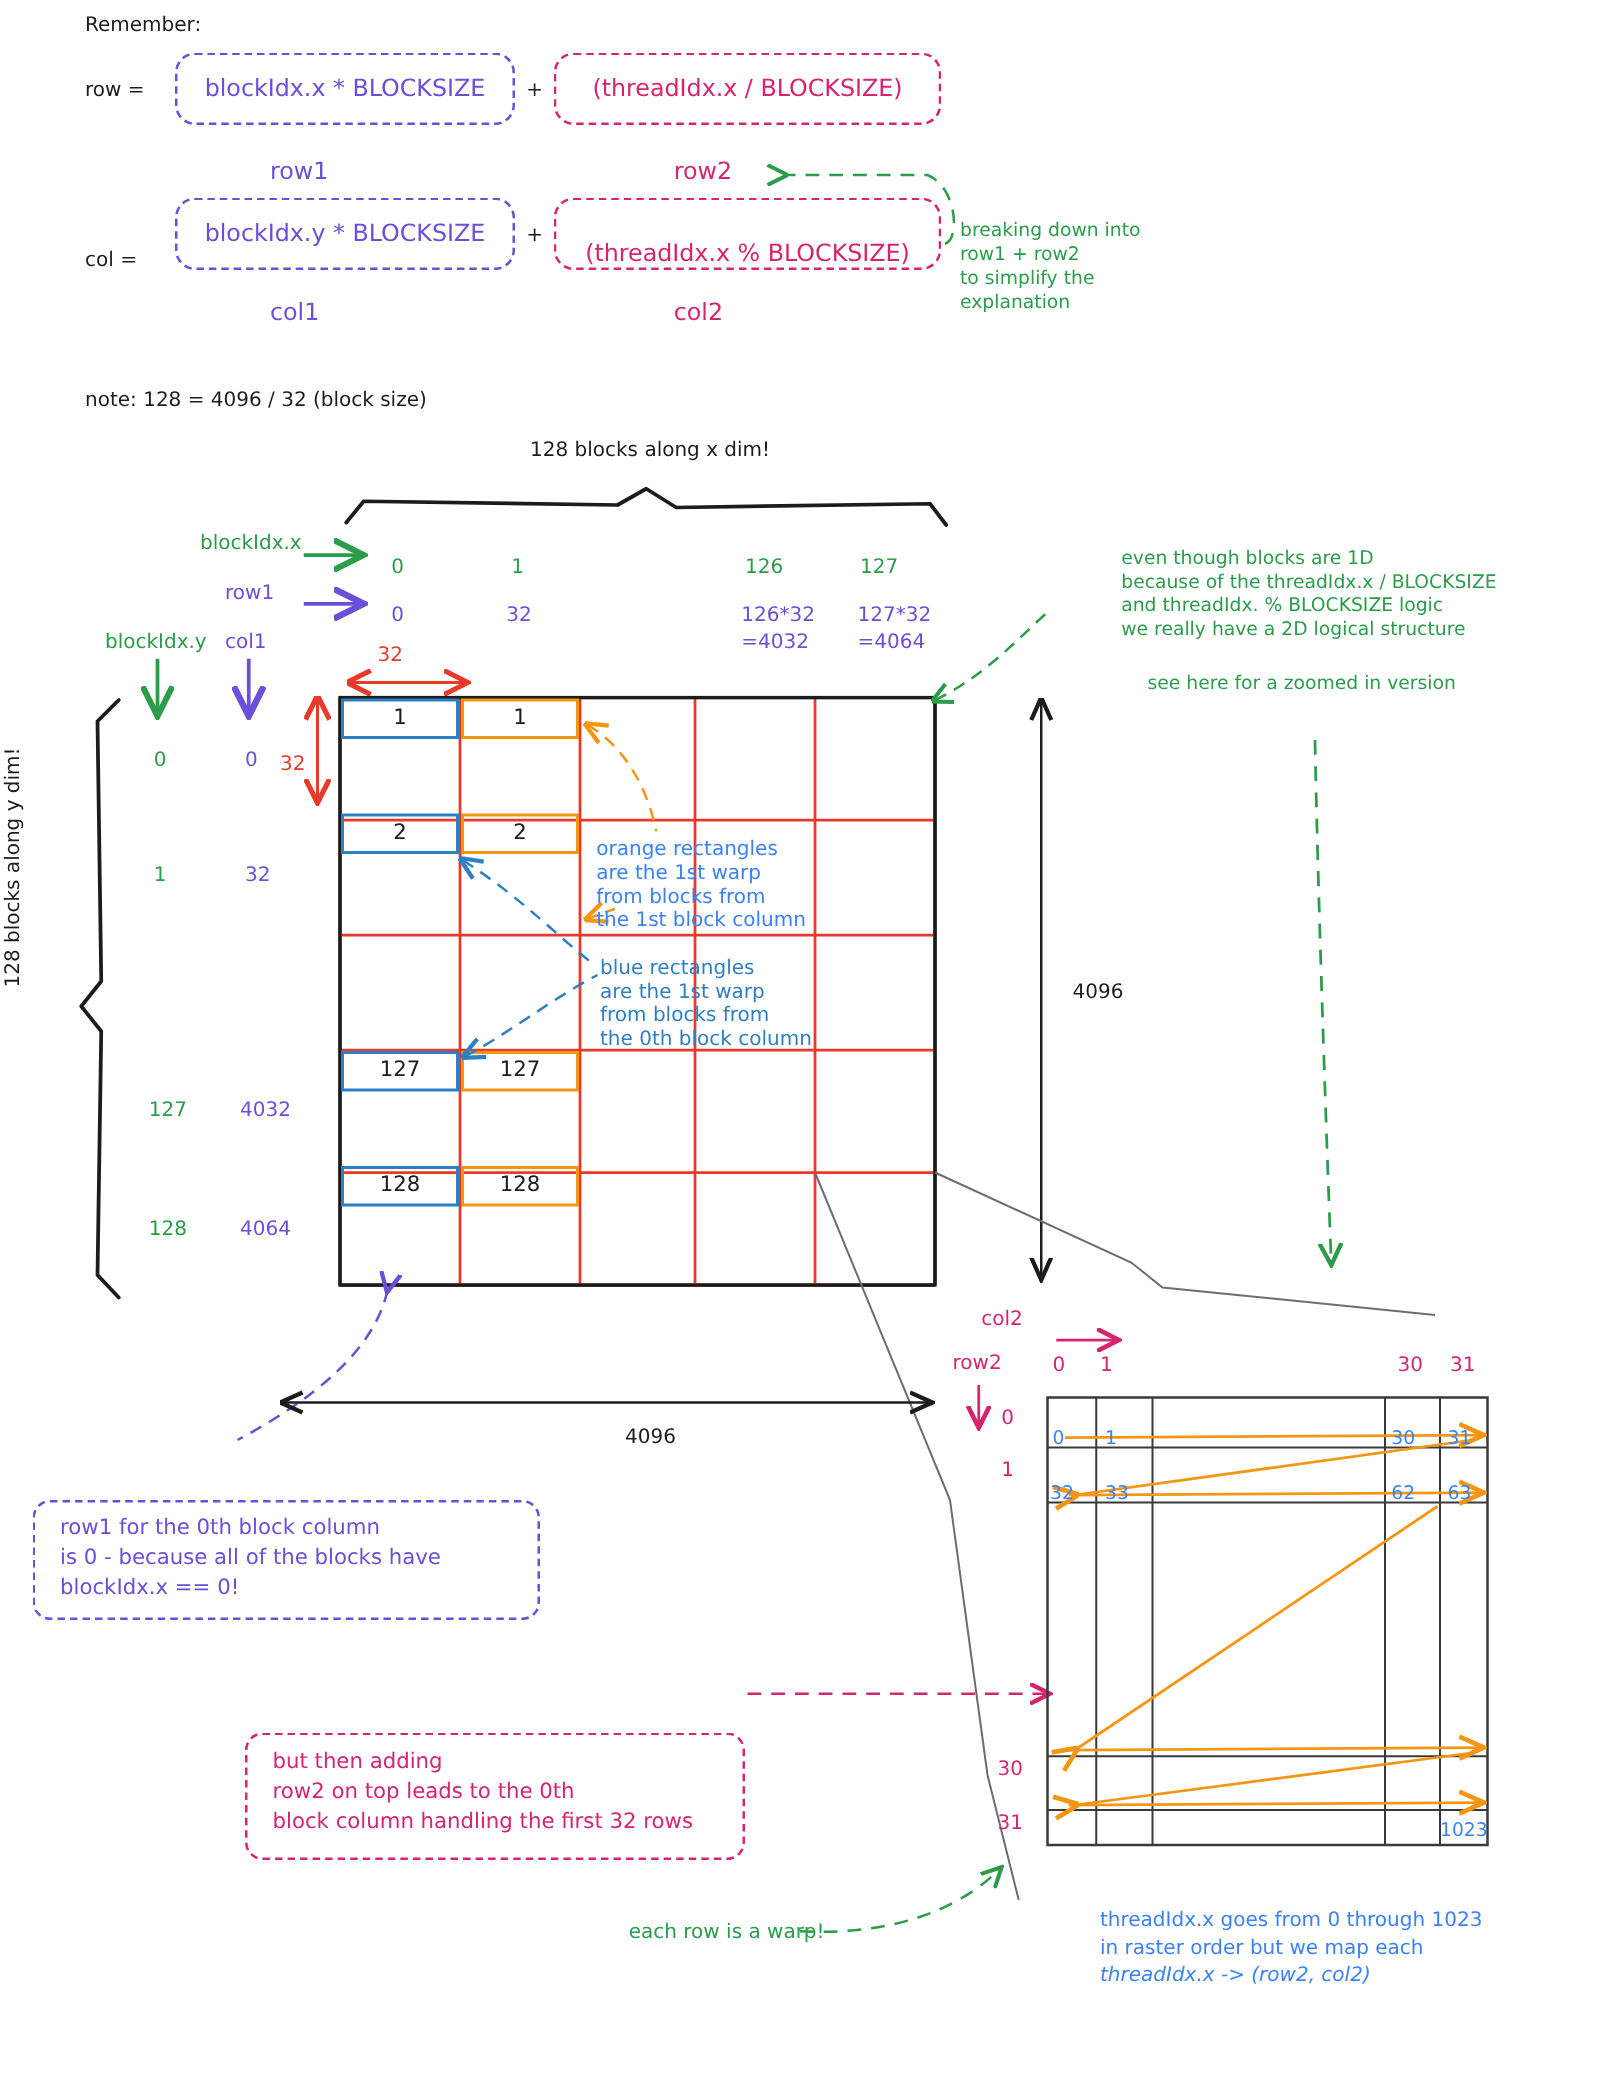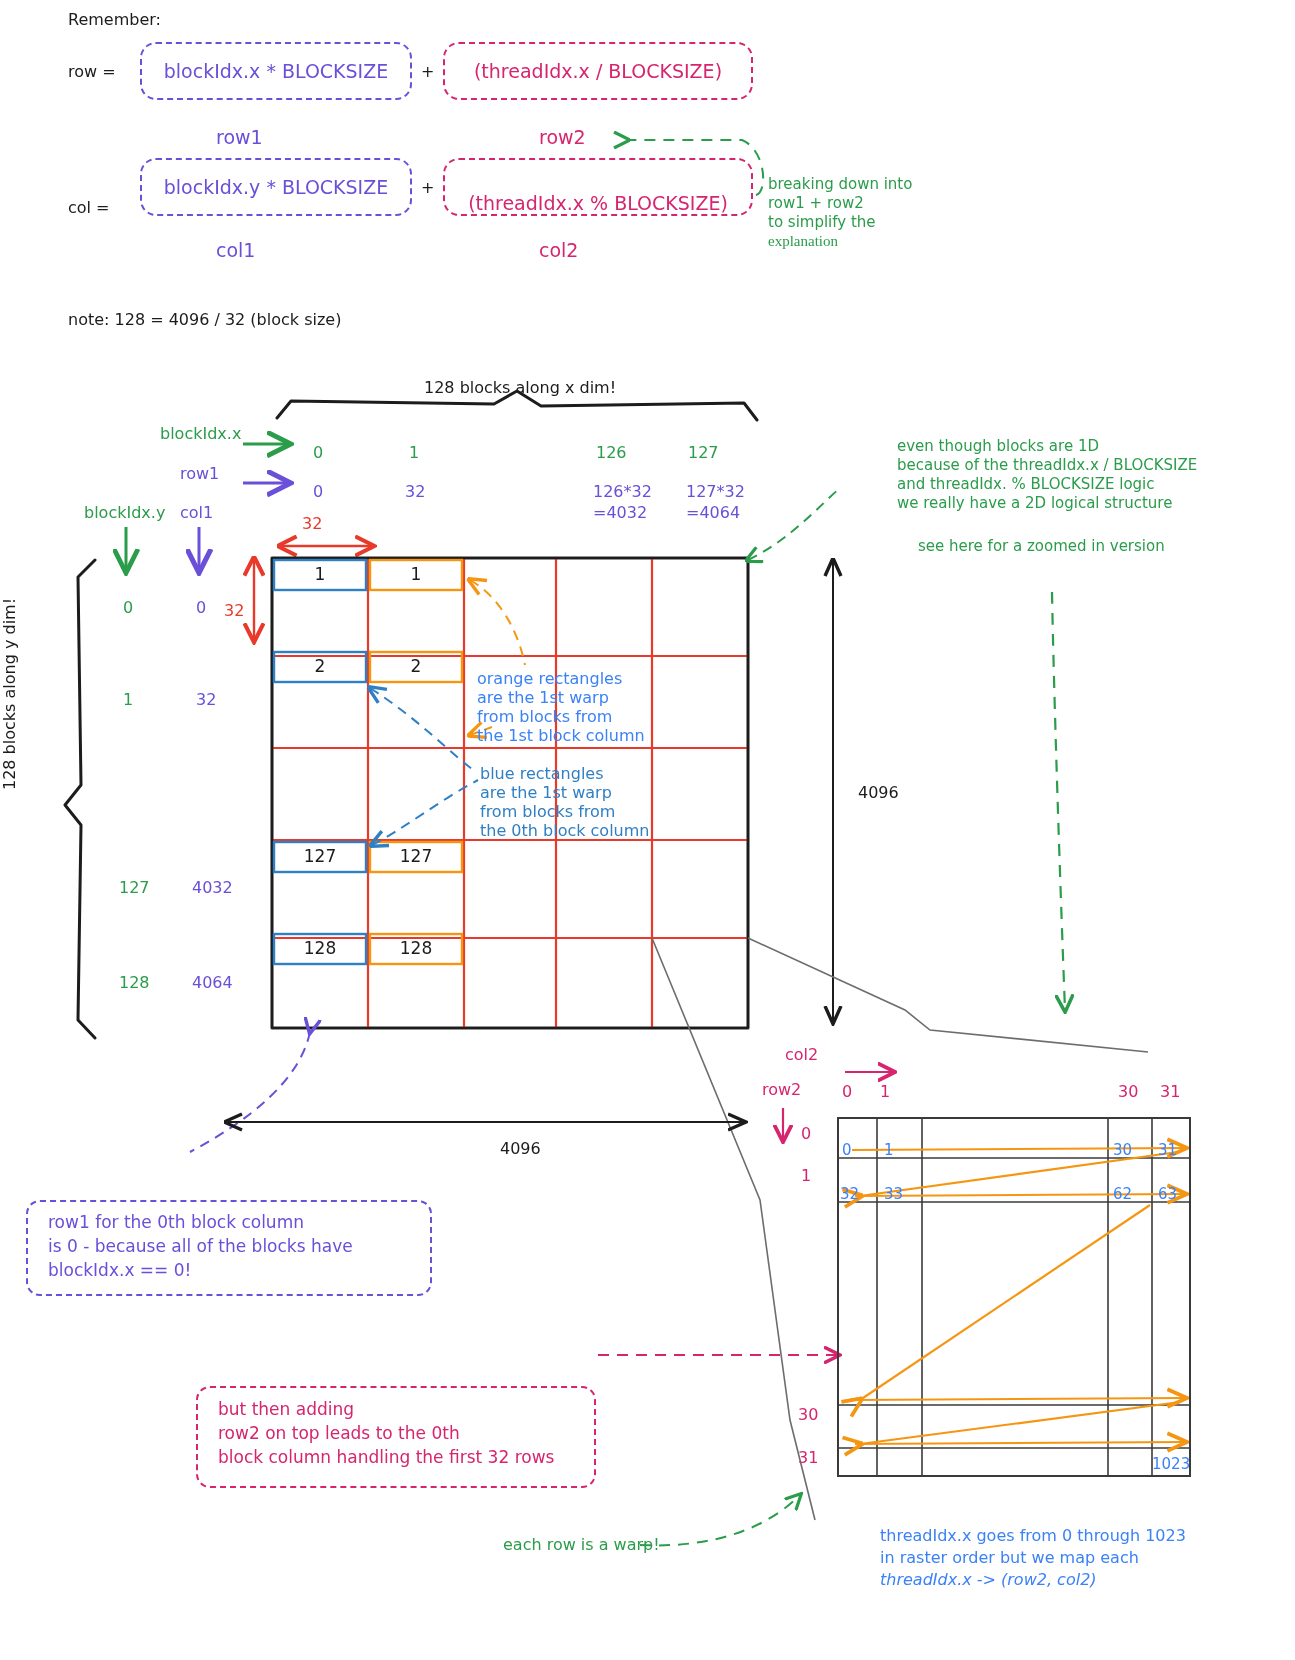--- a/index.html
+++ b/index.html
@@ -56,21 +56,21 @@
 <div class="t c-black fs20" style="left:421px;top:178px;">+</div>
 <div class="formula crim" style="left:443px;top:158px;width:310px;height:58px;align-items:flex-end;">
   <span class="fs19 c-crimson">(threadIdx.x % BLOCKSIZE)</span>
 </div>
 <div class="t c-purple fs19" style="left:216px;top:238px;">col1</div>
 <div class="t c-crimson fs19" style="left:539px;top:238px;">col2</div>
 
 <div class="t c-green fs15" style="left:768px;top:175px;">breaking down into</div>
 <div class="t c-green fs15" style="left:768px;top:194px;">row1 + row2</div>
 <div class="t c-green fs15" style="left:768px;top:213px;">to simplify the</div>
-<div class="t c-green fs15" style="left:768px;top:232px;font-family:Liberation Serif, serif;">explanation</div>
+<div class="t c-green fs15" style="left:768px;top:232px;">explanation</div>
 
 <div class="t c-black fs16" style="left:68px;top:310px;">note: 128 = 4096 / 32 (block size)</div>
 
 <svg width="1295" height="1660" viewBox="0 0 1295 1660">
   <defs>
     <marker id="ah-green" markerWidth="9" markerHeight="9" refX="7" refY="4.5" orient="auto">
       <path d="M0,0.5 L8,4.5 L0,8.5" fill="none" stroke="#2a9c4a" stroke-width="1.6"></path>
     </marker>
     <marker id="ah-green-l" markerWidth="9" markerHeight="9" refX="1.5" refY="4.5" orient="auto">
       <path d="M8,0.5 L0,4.5 L8,8.5" fill="none" stroke="#2a9c4a" stroke-width="1.6"></path>
@@ -215,21 +215,21 @@
     <path d="M1180,1402 L 860,1444" marker-end="url(#ah-orange)"></path>
     <path d="M855,1444 L 1185,1442" marker-end="url(#ah-orange-r)"></path>
   </g>
 </svg>
 
 <div class="t c-green fs16" style="left:160px;top:424px;">blockIdx.x</div>
 <div class="t c-purple fs16" style="left:180px;top:464px;">row1</div>
 <div class="t c-green fs16" style="left:84px;top:503px;">blockIdx.y</div>
 <div class="t c-purple fs16" style="left:180px;top:503px;">col1</div>
 
-<div class="t c-black fs16" style="left:424px;top:350px;margin-top:28px;">128 blocks along x dim!</div>
+<div class="t c-black fs16" style="left:424px;top:350px;">128 blocks along x dim!</div>
 
 <div class="t c-black fs16" style="left:0px;top:790px;transform:rotate(-90deg);transform-origin:left top;width:210px;">128 blocks along y dim!</div>
 
 <div class="t c-green fs16" style="left:313px;top:443px;">0</div>
 <div class="t c-green fs16" style="left:409px;top:443px;">1</div>
 <div class="t c-green fs16" style="left:596px;top:443px;">126</div>
 <div class="t c-green fs16" style="left:688px;top:443px;">127</div>
 
 <div class="t c-purple fs16" style="left:313px;top:482px;">0</div>
 <div class="t c-purple fs16" style="left:405px;top:482px;">32</div>

